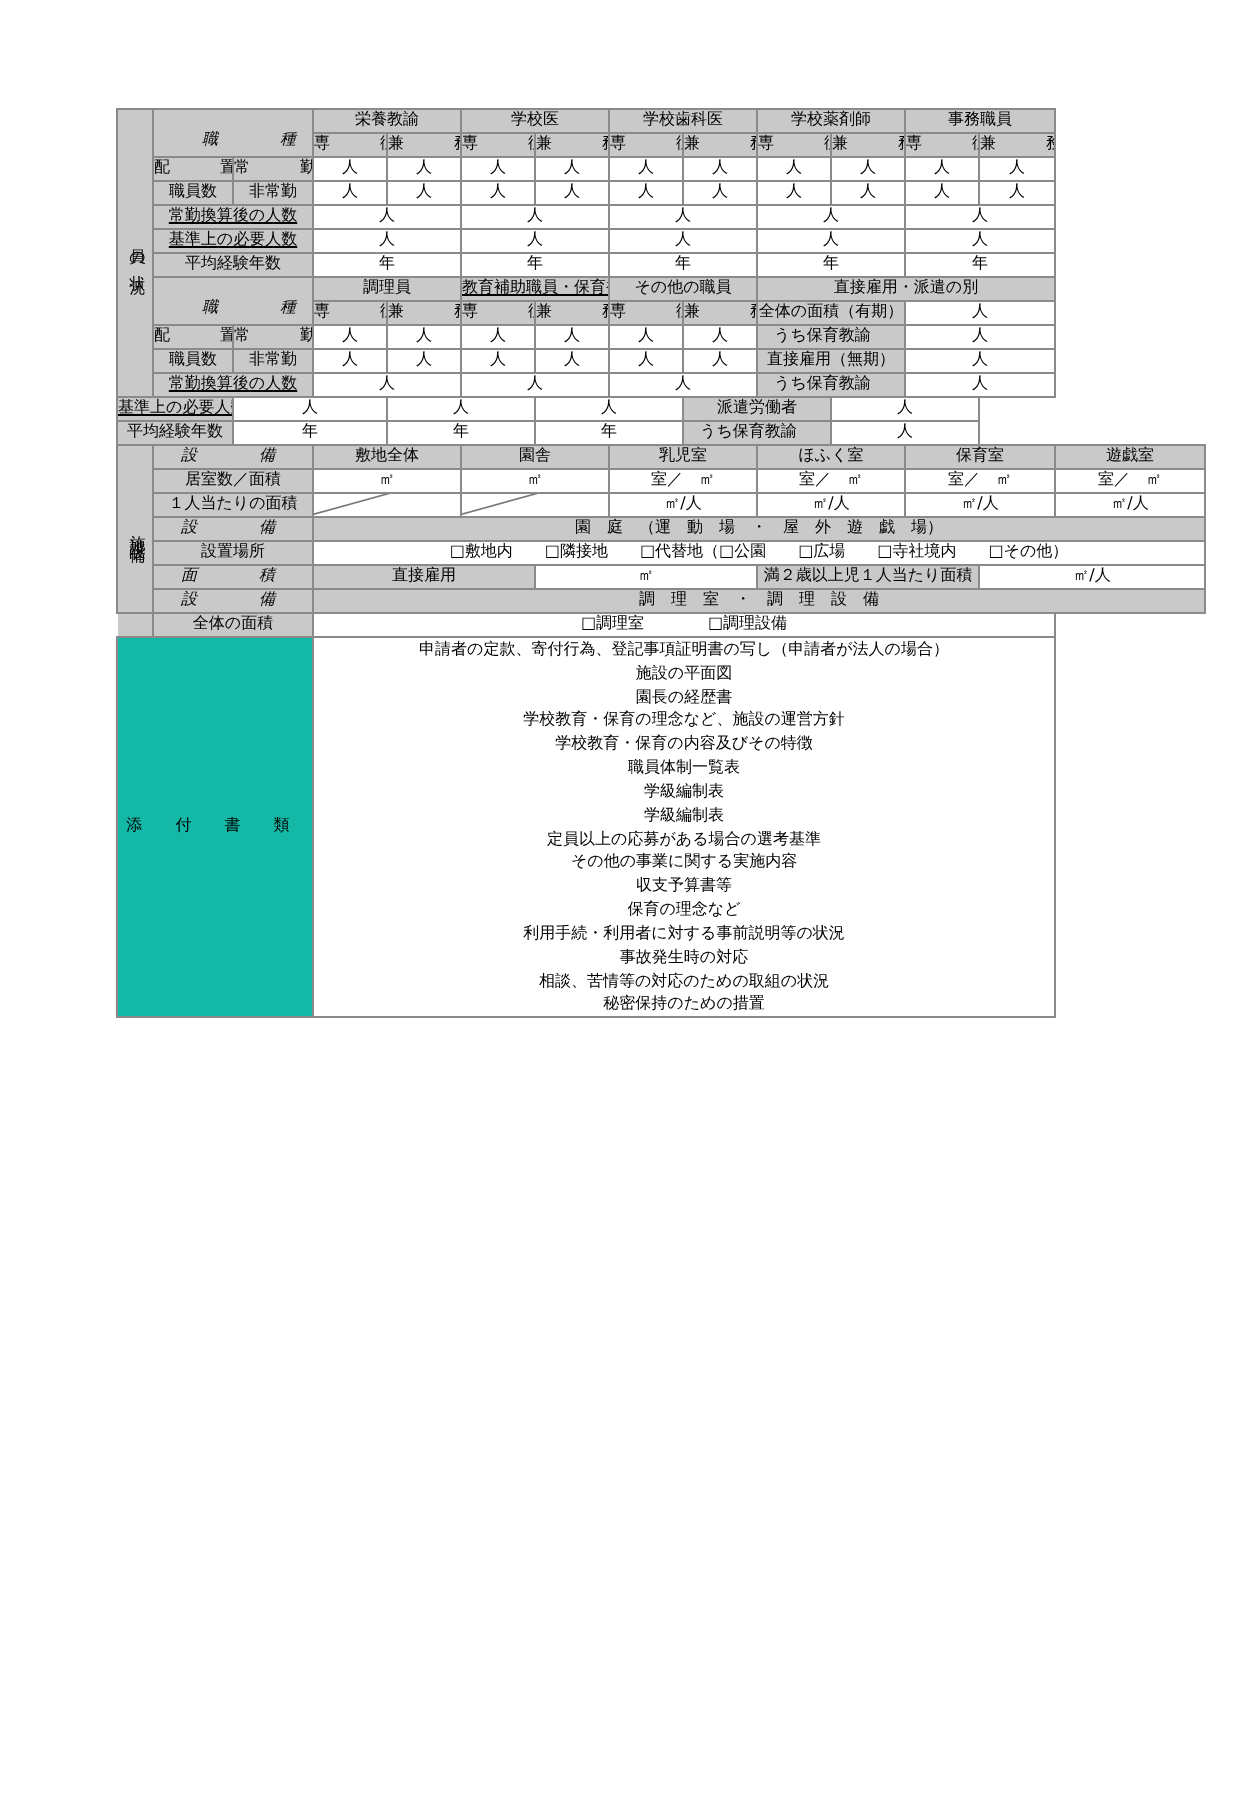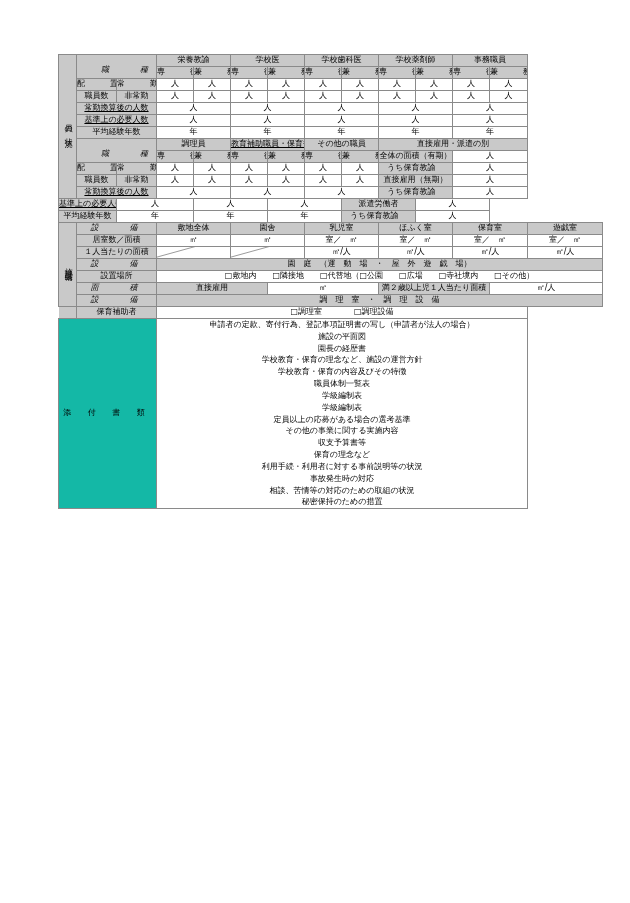--- a/index.html
+++ b/index.html
@@ -321,21 +321,21 @@
       <td class="wh r" colspan="3">㎡</td>
       <td class="hd sub" colspan="3">満２歳以上児１人当たり面積</td>
       <td class="wh r" colspan="2">㎡/人</td>
     </tr>
     <tr>
       <td class="hd sp3 r" colspan="2">設　　備</td>
       <td class="hd" colspan="11">調　理　室　・　調　理　設　備</td>
     </tr>
     <tr>
       <td class="pad" style="border-top:none;border-left:none;border-bottom:none"></td>
-      <td class="hd big" colspan="2">保育補助者</td>
+      <td class="hd big" colspan="2">全体の面積</td>
       <td class="wh c big" colspan="10">□調理室　　　　□調理設備</td>
     </tr>
 
     <tr>
       <td class="attach-label" colspan="3">添  付  書  類</td>
       <td class="attach-list" colspan="10">
         <div>申請者の定款、寄付行為、登記事項証明書の写し（申請者が法人の場合）</div>
         <div>施設の平面図</div>
         <div>園長の経歴書</div>
         <div>学校教育・保育の理念など、施設の運営方針</div>

